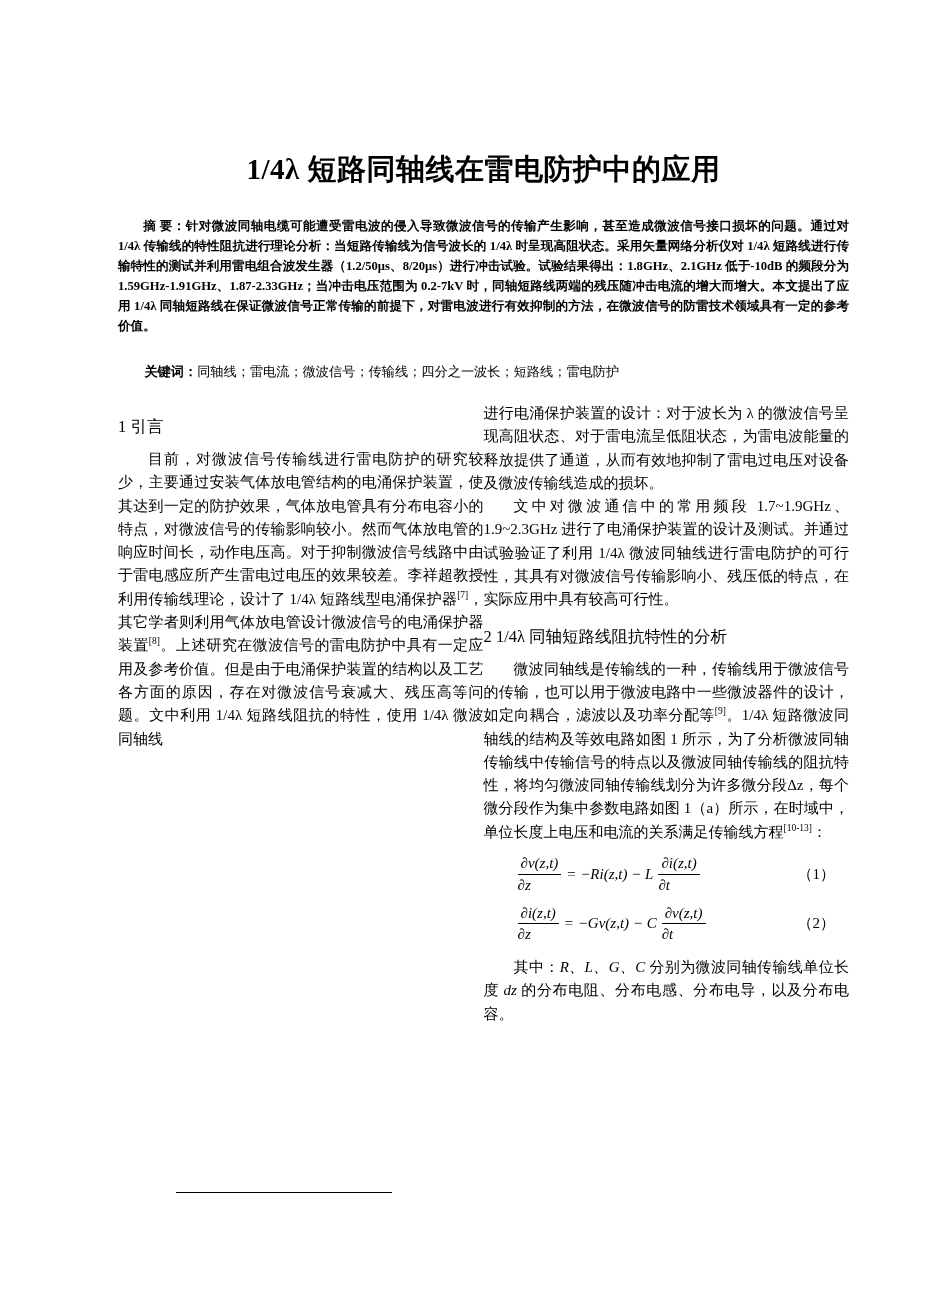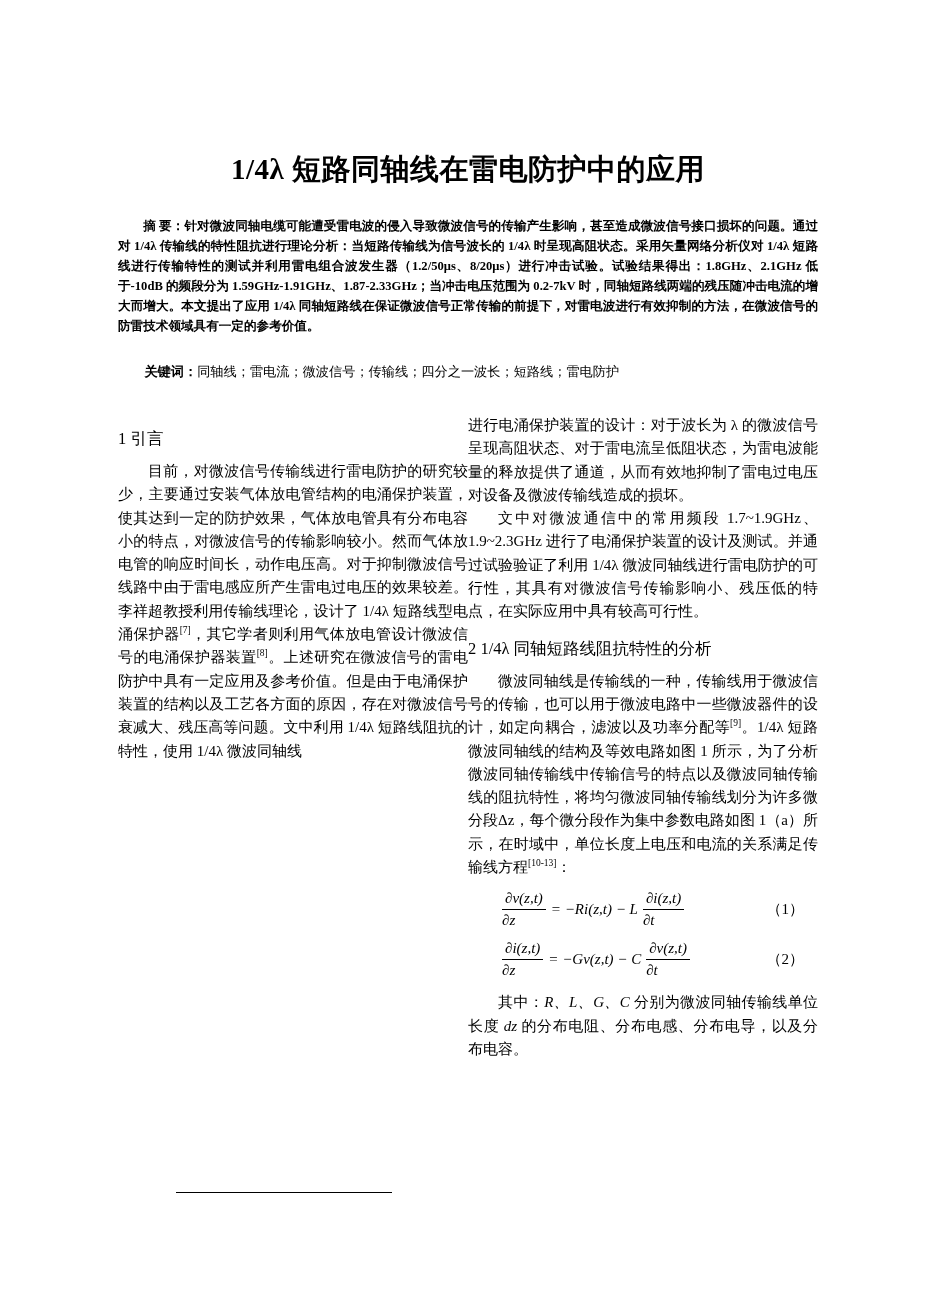--- a/index.html
+++ b/index.html
@@ -6,21 +6,21 @@
     margin: 0;
     padding: 0;
     background: #ffffff;
   }
   .page {
     position: relative;
     width: 926px;
     height: 1309px;
     background: #ffffff;
     box-sizing: border-box;
-    padding: 150px 108px 0 118px;
+    padding: 150px 77px 0 118px;
     overflow: hidden;
     font-family: "Liberation Serif", "DejaVu Serif", serif;
     color: #000000;
   }
   .title {
     font-size: 29px;
     font-weight: bold;
     text-align: center;
     margin: 0 0 26px 0;
     letter-spacing: 0.5px;
@@ -36,21 +36,21 @@
   .label-bold { font-weight: bold; }
   .keywords {
     font-size: 13.2px;
     line-height: 20px;
     text-indent: 2em;
     margin: 26px 0 8px 0;
     font-weight: normal;
   }
   .columns {
     display: flex;
-    margin-top: 32px;
+    margin-top: 20px;
   }
   .col { flex: 1; min-width: 0; }
   .sec-h {
     font-size: 16.5px;
     font-weight: normal;
     margin: 14px 0 10px 0;
   }
   .body-p {
     font-size: 15px;
     line-height: 23.3px;

